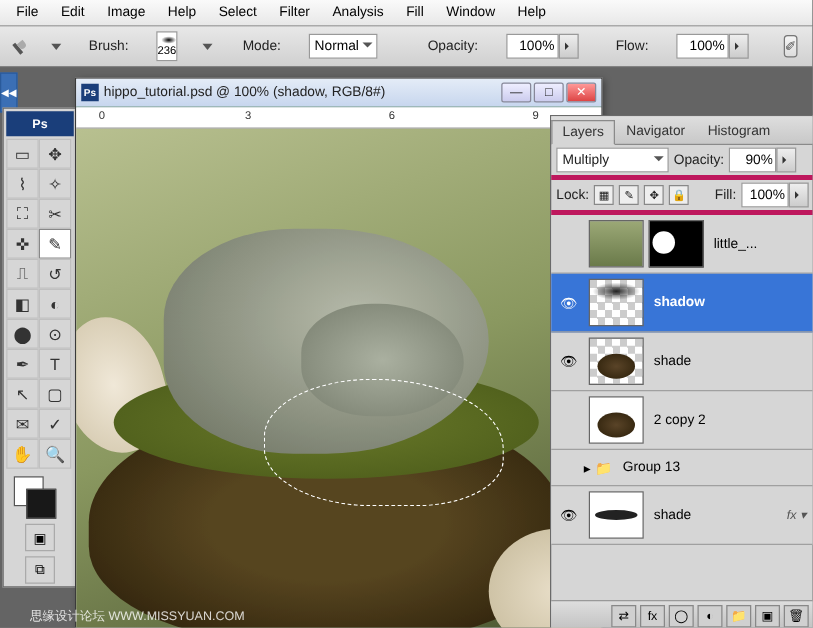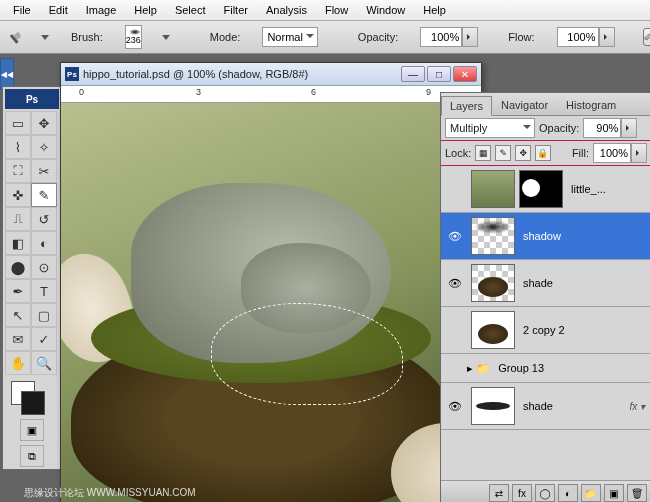--- a/index.html
+++ b/index.html
@@ -32,21 +32,21 @@
 .canvas .nesttop{position:absolute;left:30px;bottom:120px;width:340px;height:90px;background:radial-gradient(ellipse,#6a7a2a,#485818);border-radius:50%}
 .canvas .hippo{position:absolute;left:70px;top:80px;width:260px;height:180px;background:radial-gradient(ellipse at 60% 40%,#b4b8a8,#6a7060);border-radius:40% 50% 50% 40%;filter:contrast(1.05)}
 .canvas .hippohead{position:absolute;left:180px;top:140px;width:130px;height:90px;background:radial-gradient(ellipse,#aab0a0,#787e6e);border-radius:50% 60% 55% 50%}
 .canvas .egg1{position:absolute;left:-10px;top:150px;width:80px;height:110px;background:radial-gradient(ellipse,#f0e8d8,#d0c4a8);border-radius:50% 50% 40% 50%;transform:rotate(-15deg)}
 .canvas .egg2{position:absolute;right:-20px;bottom:-20px;width:110px;height:100px;background:radial-gradient(ellipse,#e8dec8,#c4b898);border-radius:50%}
 .canvas .sel{position:absolute;left:150px;top:200px;width:190px;height:100px;border:1px dashed #fff;border-radius:50% 60% 40% 50%}
 .panels{position:absolute;left:440px;top:38px;width:210px;height:412px;background:#d6d6d6;border:1px solid #6a6a6a}
 .paneltabs{height:22px;background:linear-gradient(#dedede,#c8c8c8);display:flex;align-items:flex-end;border-bottom:1px solid #8a8a8a}
 .paneltabs .tab{padding:3px 8px;font-size:11px;color:#333;border:1px solid transparent}
 .paneltabs .tab.active{background:#d6d6d6;border:1px solid #8a8a8a;border-bottom-color:#d6d6d6;margin-bottom:-1px}
-.panelrow{height:24px;display:flex;align-items:center;padding:0 4px;border-bottom:1px solid #be185d;gap:4px;font-size:11px;color:#222}
+.panelrow{height:24px;display:flex;align-items:center;padding:0 4px;border-bottom:4px solid #be185d;gap:4px;font-size:11px;color:#222}
 .panelrow .ico{width:14px;height:14px;border:1px solid #888;background:#eee;font-size:9px;display:flex;align-items:center;justify-content:center}
 .layerlist{background:#d6d6d6}
 .layer{height:46px;display:flex;align-items:center;border:1px solid #a0a0a0;border-width:0 0 1px 0;padding:0 2px;gap:4px}
 .layer.sel{background:#3875d7;color:#fff}
 .eye{width:14px;height:14px;display:flex;align-items:center;justify-content:center}
 .eyecol{width:24px;display:flex;justify-content:center}
 .thumb{width:42px;height:36px;background:#fff;border:1px solid #666;display:flex;align-items:center;justify-content:center;font-size:8px;color:#999;overflow:hidden;position:relative}
 .thumb.trans{background:repeating-conic-gradient(#fff 0 25%,#ccc 0 50%) 0 0/12px 12px}
 .lyname{font-size:11px;margin-left:4px}
 .grouprow{height:28px;display:flex;align-items:center;padding-left:26px;border-bottom:1px solid #a0a0a0;gap:4px}
@@ -71,35 +71,35 @@
 <body>
 
 <div class="menubar">
   <span>File</span>
   <span>Edit</span>
   <span>Image</span>
   <span>Help</span>
   <span>Select</span>
   <span>Filter</span>
   <span>Analysis</span>
-  <span>Flow</span>
+  <span>Fill</span>
   <span>Window</span>
   <span>Help</span>
 </div>
 
 <div class="optbar">
   <span class="brushicon"></span>
   <span style="border-left:4px solid transparent;border-right:4px solid transparent;border-top:5px solid #555"></span>
   <span class="lbl">Brush:</span>
   <div class="brushprev">
     <div class="dot"></div>
     <span>236</span>
   </div>
   <span style="border-left:4px solid transparent;border-right:4px solid transparent;border-top:5px solid #555"></span>
-  <span class="lbl" style="margin-left:20px">Mode:</span>
+  <span class="lbl" style="margin-left:4px">Mode:</span>
   <div class="dd" style="width:88px">
       <span>Normal</span>
     </div>
   <span class="lbl" style="margin-left:20px">Opacity:</span>
   <div class="pctbox">
       <input value="100%" style="">
       <div class="arrow"></div>
     </div>
   <span class="lbl" style="margin-left:10px">Flow:</span>
   <div class="pctbox">
@@ -215,21 +215,21 @@
           </div>
         <span class="lyname">little_...</span>
       </div>
       <div class="layer sel">
         <div class="eyecol">
             <div class="eye">👁</div>
           </div>
         <div class="thumb trans">
             <div style="position:absolute;top:2px;left:2px;right:2px;height:14px;background:radial-gradient(ellipse,#222,transparent 70%)"></div>
           </div>
-        <span class="lyname" style="font-weight:normal">shadow</span>
+        <span class="lyname" style="font-weight:bold">shadow</span>
       </div>
       <div class="layer">
         <div class="eyecol">
             <div class="eye">👁</div>
           </div>
         <div class="thumb trans">
             <div style="position:absolute;bottom:4px;left:6px;width:30px;height:20px;background:radial-gradient(#5a4428,#2a1e08);border-radius:50%"></div>
           </div>
         <span class="lyname">shade</span>
       </div>

